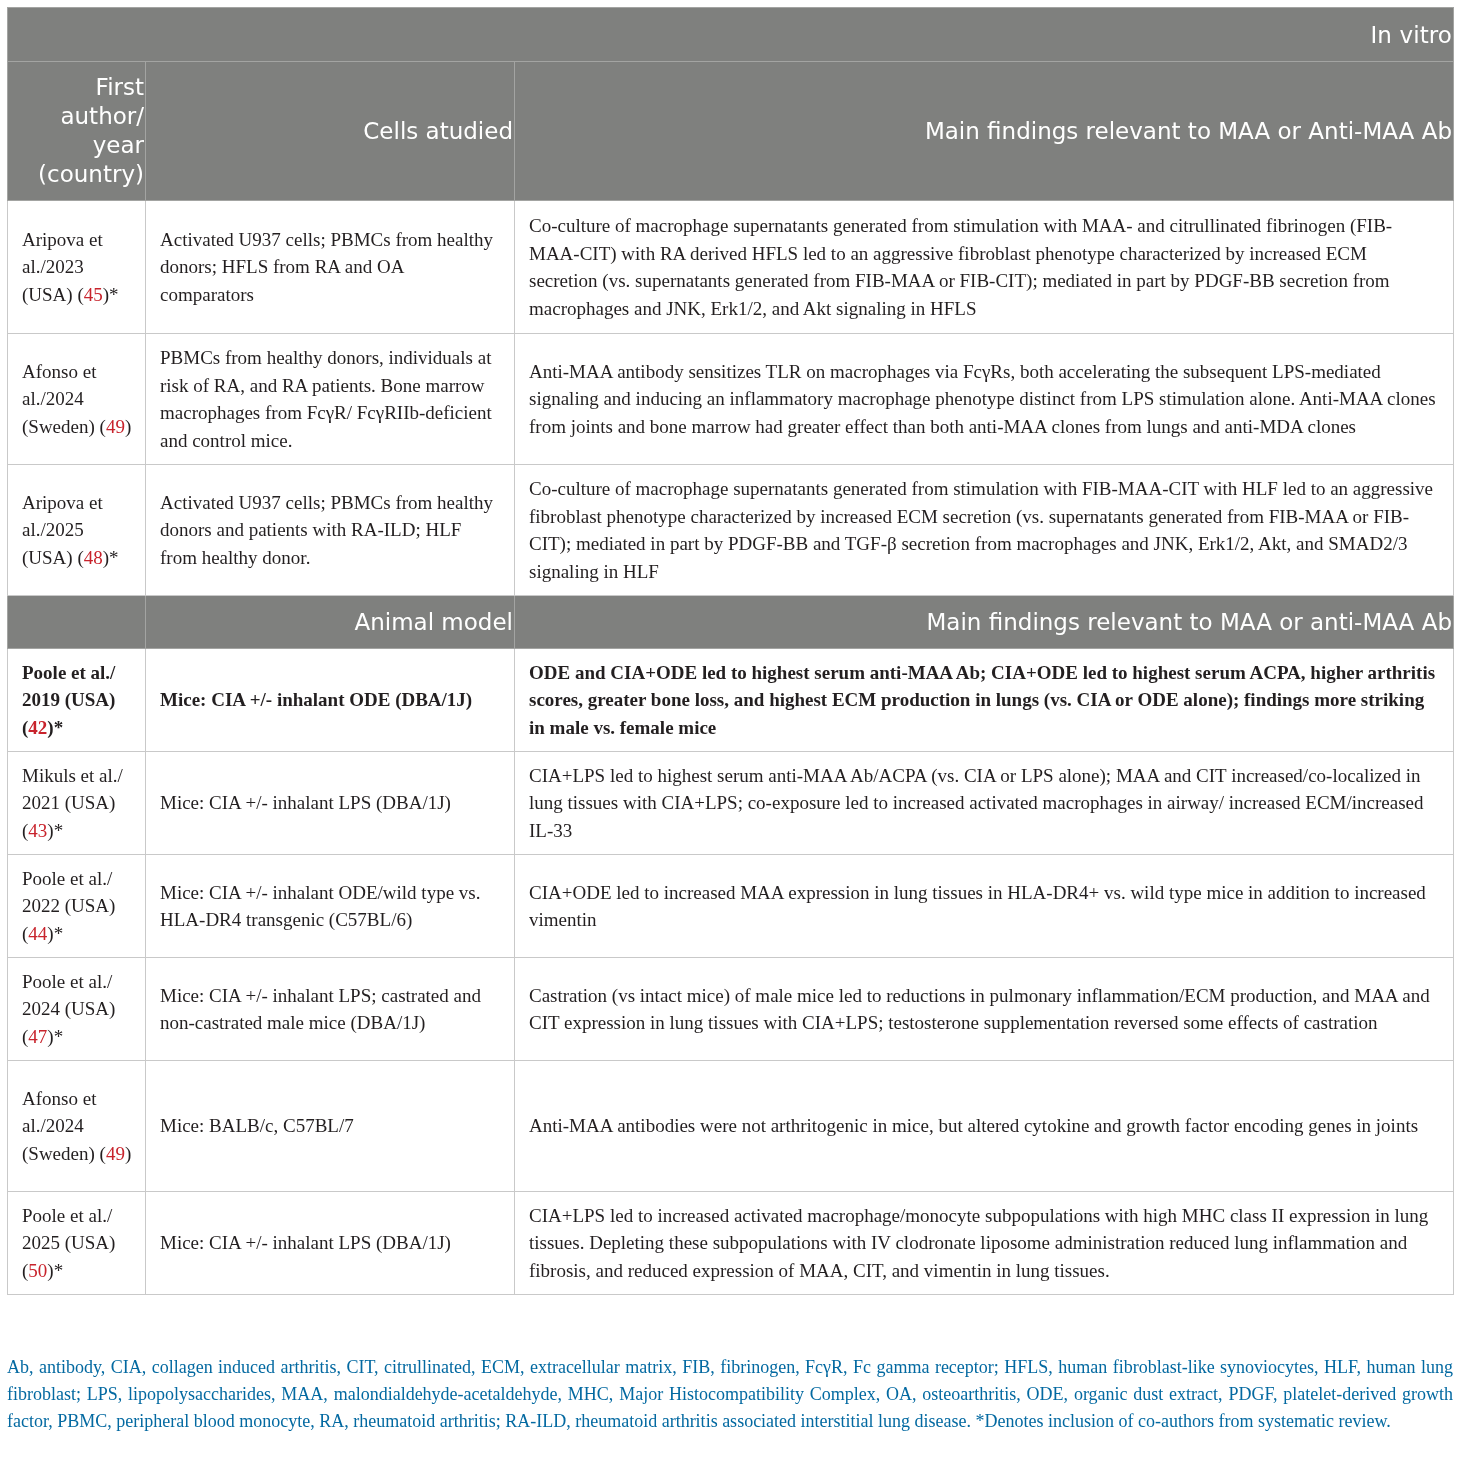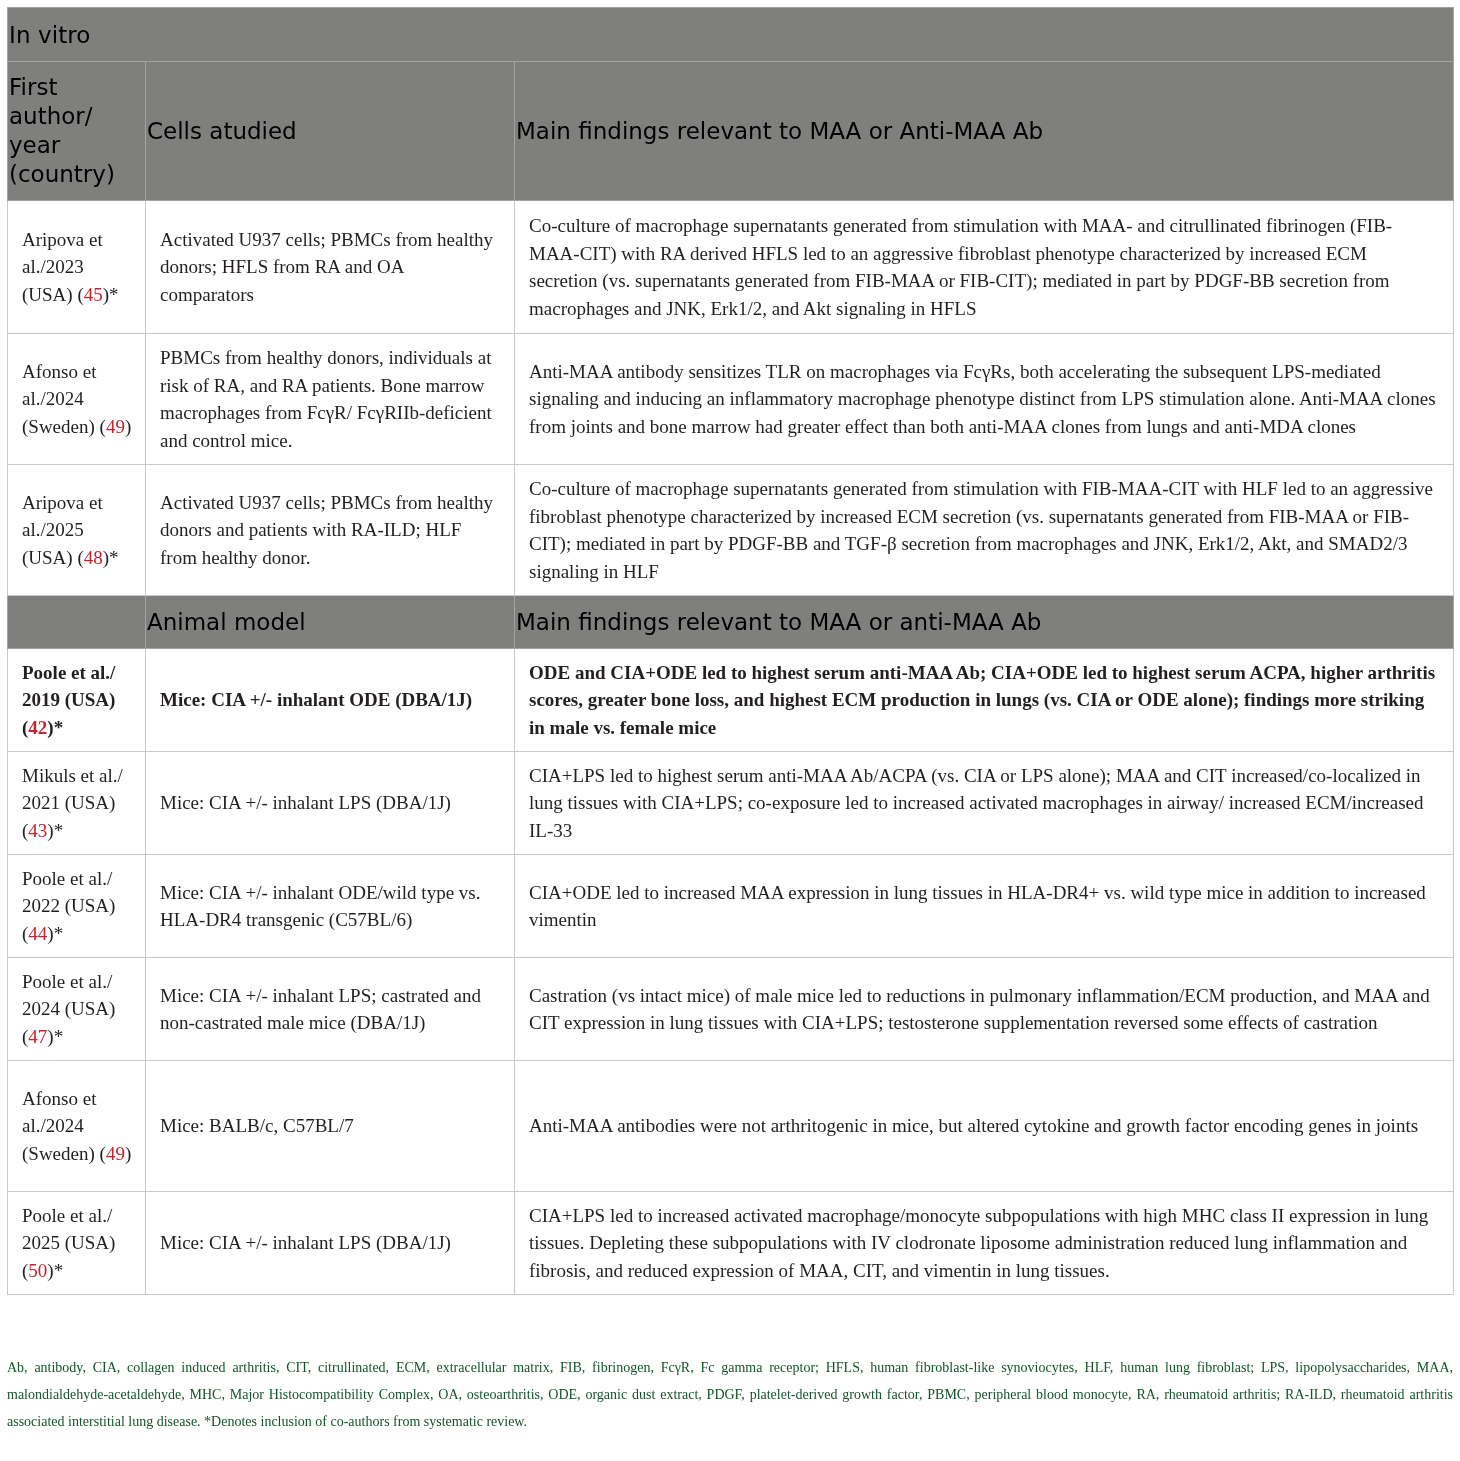--- a/index.html
+++ b/index.html
@@ -25,25 +25,25 @@
     width: 100%;
     border-collapse: collapse;
     table-layout: fixed;
   }
   col.c1 { width: 138px; }
   col.c2 { width: 369px; }
   col.c3 { width: 939px; }
 
   th {
     background: #7f807e;
-    color: #000000;
+    color: #ffffff;
     font-family: "DejaVu Sans", "Liberation Sans", sans-serif;
     font-weight: normal;
     border: 1px solid #a3a4a2;
-    text-align: left;
+    text-align: right;
     vertical-align: middle;
   }
   th.section {
     height: 51px;
     font-size: 23px;
     letter-spacing: 0.1px;
   }
   th.colhead {
     font-size: 23px;
     line-height: 29px;
@@ -73,24 +73,24 @@
   tr.r6 td { height: 102px; }
   tr.r7 td { height: 102px; }
   tr.r8 td { height: 130px; }
   tr.r9 td { height: 102px; }
 
   .footnote {
     position: absolute;
     left: 7px;
     top: 1354px;
     width: 1446px;
-    font-size: 14px;
+    font-size: 18px;
     line-height: 27px;
     text-align: justify;
-    color: #14532d;
+    color: #0369a1;
   }
 </style>
 </head>
 <body>
 
 <div class="table-wrap">
   <table>
     <colgroup>
       <col class="c1">
         <col class="c2">

